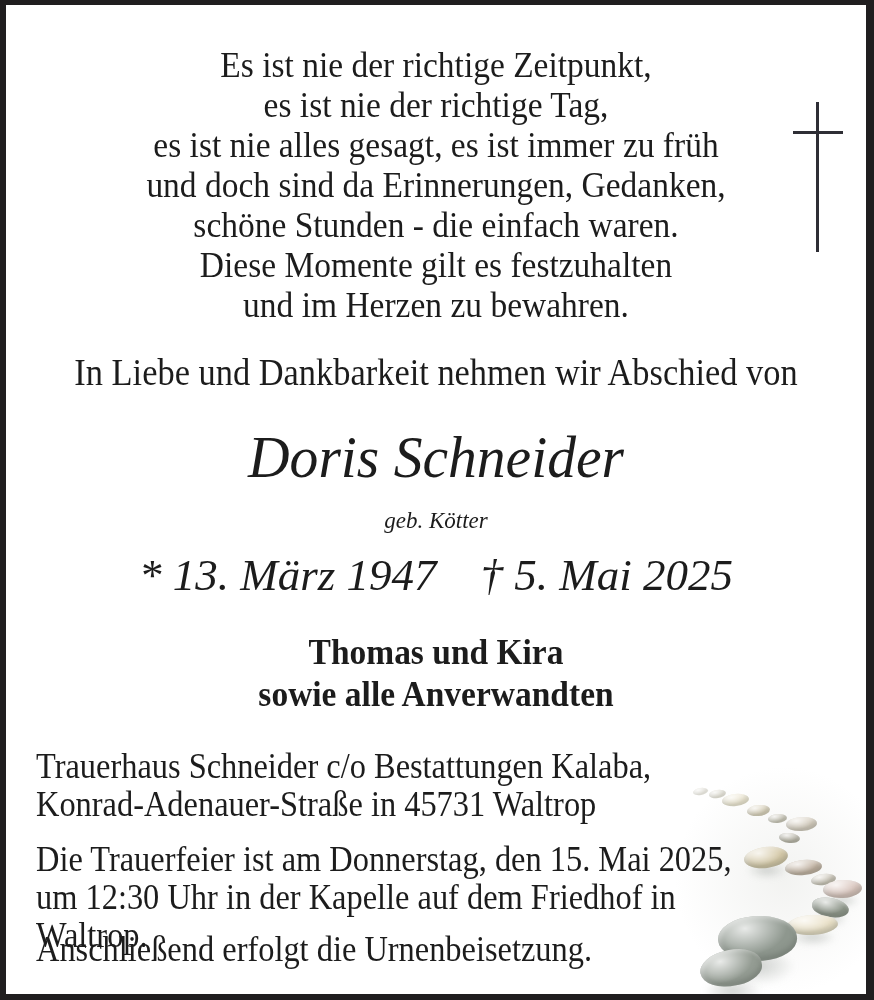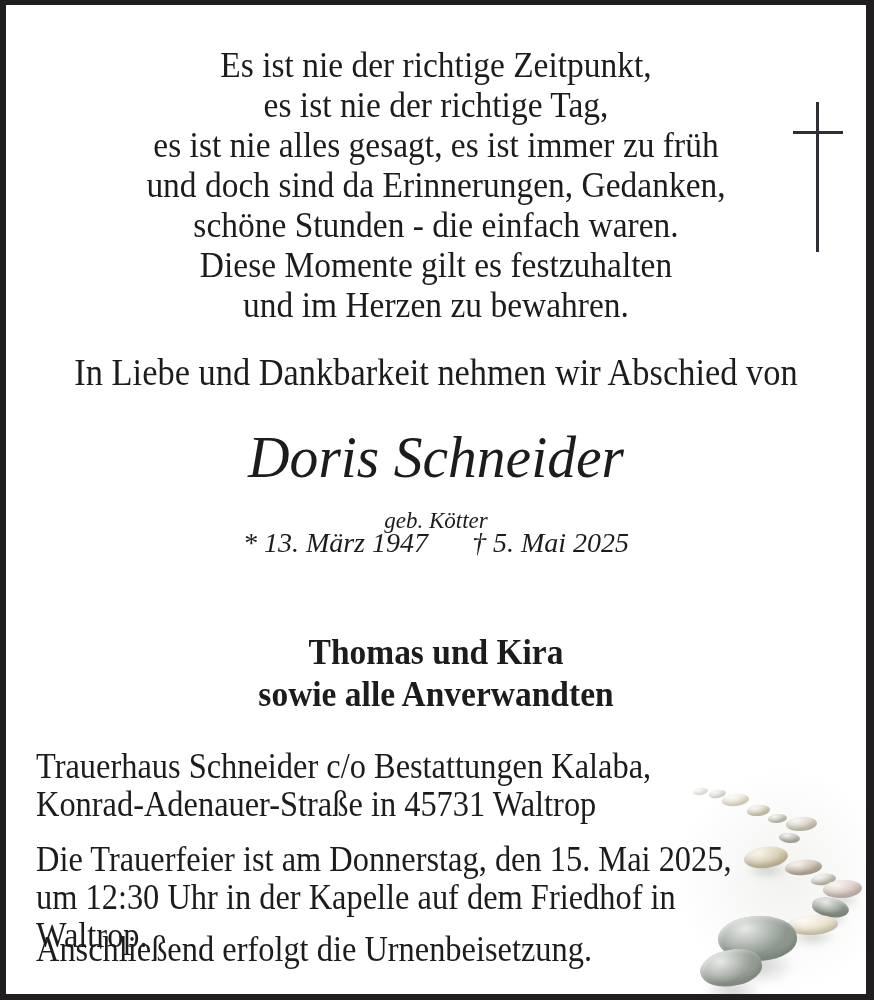--- a/index.html
+++ b/index.html
@@ -19,21 +19,21 @@
     color:#1c1c1c;
   }
   .abs{position:absolute;}
   .block{left:0;width:860px;text-align:center;}
   .cond{transform:scaleX(0.93);transform-origin:50% 0;}
   .cond-left{transform:scaleX(0.90);transform-origin:0 0;}
   .poem{top:40px;font-size:36px;line-height:40px;}
   .intro{top:348px;font-size:37px;line-height:40px;}
   .name{top:420px;font-size:60px;line-height:64px;font-style:italic;transform:scaleX(0.96);transform-origin:50% 0;}
   .maiden{top:498px;font-size:23px;line-height:36px;font-style:italic;}
-  .dates{top:519px;font-size:28px;line-height:38px;font-style:italic;}
+  .dates{top:551px;font-size:45px;line-height:38px;font-style:italic;}
   .dates .death-date{margin-left:44px;}
   .mourners{top:626px;font-size:36px;line-height:42px;font-weight:bold;}
   .address{top:742px;left:30px;text-align:left;font-size:36px;line-height:38px;}
   .service{top:835px;left:30px;text-align:left;font-size:36px;line-height:38px;}
   .burial{top:925px;left:30px;text-align:left;font-size:36px;line-height:38px;}
   .textlayer{z-index:2;}
   
   .cross{left:783px;top:94px;width:60px;height:158px;z-index:1;}
   
   .pebbles{left:0;top:0;width:860px;height:989px;z-index:1;pointer-events:none;}

